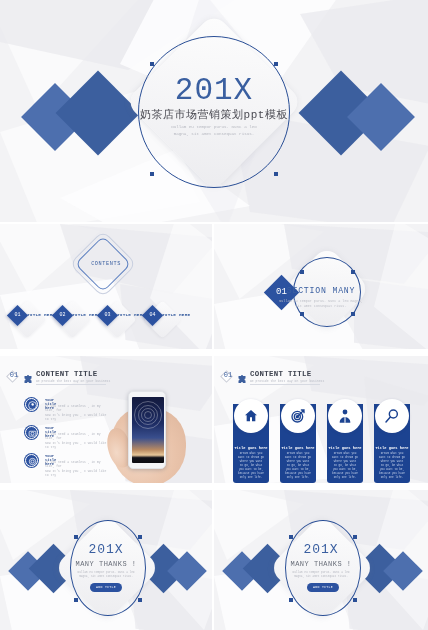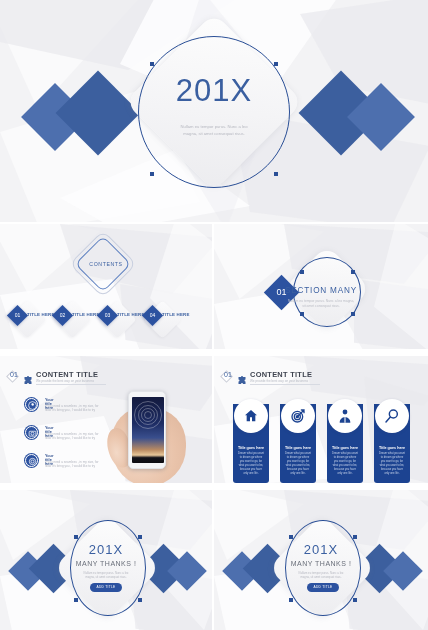--- a/index.html
+++ b/index.html
@@ -2,21 +2,21 @@
 <html><head>
 <meta charset="utf-8">
 <style>
   * { margin:0; padding:0; box-sizing:border-box; }
   html,body { width:428px; height:630px; background:#ffffff;
     font-family:"Liberation Sans", sans-serif; overflow:hidden; }
 
   #board { position:relative; width:428px; height:630px; background:#ffffff; }
 
   
-  .slide { position:absolute; overflow:hidden; background:#f3f3f5; }
+  .slide { position:absolute; overflow:hidden; background:#f3f3f5;font-family:Liberation Mono, monospace; }
   .poly { position:absolute; inset:0; overflow:hidden; }
   .poly i { position:absolute; display:block; }
 
   
   .f { background:#ffffff; opacity:.55; }
   .g { background:#e9e9ee; opacity:.75; }
   .h { background:#fdfdfe; opacity:.9; }
 
   
   #s1 { left:0; top:0; width:428px; height:222px; }
@@ -137,20 +137,21 @@
 
     <div class="plate rotdia" style="left:151px;top:39px;width:126px;height:126px;"></div>
 
     <div class="ring" style="left:138px;top:36px;width:152px;height:152px;"></div>
     <div class="ringdot" style="left:150px;top:62px;"></div>
     <div class="ringdot" style="left:274px;top:62px;"></div>
     <div class="ringdot" style="left:150px;top:172px;"></div>
     <div class="ringdot" style="left:274px;top:172px;"></div>
 
     <div class="t-201x nosel" style="top:73px;font-size:31px;">201X</div>
+    <div class="t-cn nosel" style="top:107px;font-size:11px;">奶茶店市场营销策划ppt模板</div>
     <div class="t-lorem nosel" style="top:124px;font-size:4.2px;">Nullam eu tempor purus. Nunc a leo</div>
     <div class="t-lorem nosel" style="top:131px;font-size:4.2px;">magna, sit amet consequat  risus.</div>
   </div>
 
   <div class="slide" style="left:0;top:224px;width:212px;height:125px;">
     <div class="poly">
       <i class="f" style="left:-20px;top:-20px;width:120px;height:90px;clip-path:polygon(0 0,100% 30%,40% 100%)"></i>
       <i class="g" style="left:60px;top:0;width:160px;height:70px;clip-path:polygon(0 0,100% 20%,70% 100%,10% 70%)"></i>
       <i class="h" style="left:0;top:55px;width:140px;height:80px;clip-path:polygon(0 20%,80% 0,100% 90%,15% 100%)"></i>
       <i class="g" style="left:120px;top:60px;width:110px;height:70px;clip-path:polygon(0 0,100% 25%,85% 100%,5% 80%)"></i>

